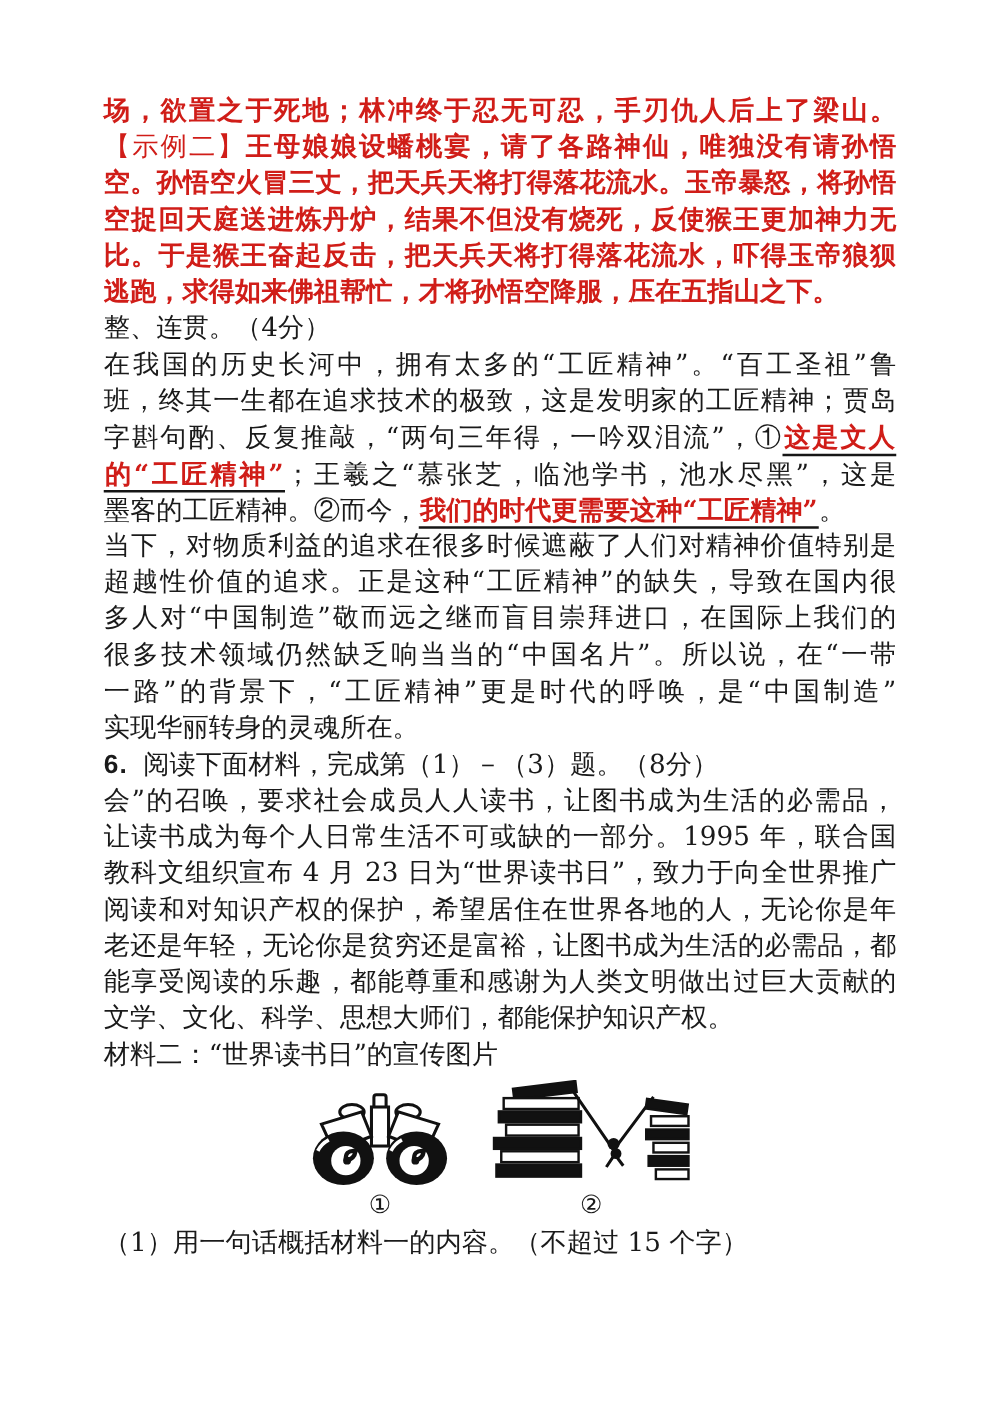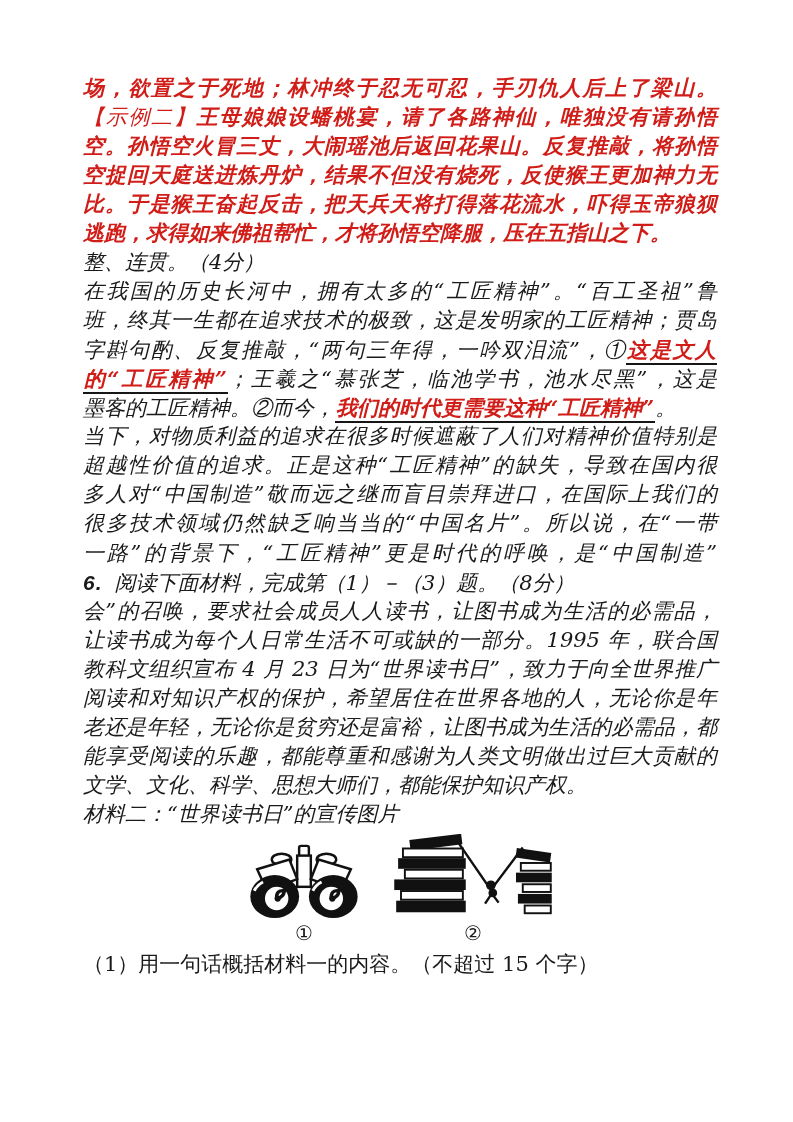--- a/index.html
+++ b/index.html
@@ -4,21 +4,21 @@
 <style>
   :root { --red:#d01d18; --ink:#1a1a1a; }
   html,body { margin:0; padding:0; }
   body {
     width:793px; height:1122px; background:#ffffff;
     font-family:"DejaVu Serif","Liberation Serif",serif;
     color:var(--ink);
   }
   .page { position:relative; width:793px; height:1122px; overflow:hidden; background:#fff; }
   .content { position:absolute; top:73px; left:83px; width:634px; font-size:21px; }
-  .ln { height:29.1px; line-height:29.1px; white-space:normal; overflow:visible;font-style:italic; }
+  .ln { height:29.1px; line-height:29.1px; white-space:normal; overflow:visible; }
   .full { text-align:justify; text-align-last:justify; }
   .red { color:var(--red); font-weight:bold; }
   .red-reg { color:var(--red); font-weight:normal; }
   .ul { border-bottom:2px solid #161616; padding:0 1px 1px 1px;text-align:right; }
   .num {
     font-family:"Liberation Sans","DejaVu Sans",sans-serif;
     font-weight:bold; margin-right:12px; letter-spacing:1px;
   }
   .figures { margin-top:5px; margin-left:162px; display:flex; align-items:flex-end; gap:30px; }
   .figure { display:flex; flex-direction:column; align-items:center; }
@@ -27,36 +27,37 @@
   .q1-line { margin-top:4px; height:30px; line-height:30px; }
 </style>
 </head>
 <body>
 
 <div class="page">
   <div class="content">
 
     <div class="ln full red">场，欲置之于死地；林冲终于忍无可忍，手刃仇人后上了梁山。</div>
     <div class="ln full"><span class="red-reg">【示例二】</span><span class="red">王母娘娘设蟠桃宴，请了各路神仙，唯独没有请孙悟</span></div>
-    <div class="ln full red">空。孙悟空火冒三丈，大闹瑶池后返回花果山。反复推敲，将孙悟</div>
+    <div class="ln full red">空。孙悟空火冒三丈，把天兵天将打得落花流水。玉帝暴怒，将孙悟</div>
     <div class="ln full red">空捉回天庭送进炼丹炉，结果不但没有烧死，反使猴王更加神力无</div>
     <div class="ln full red">比。于是猴王奋起反击，把天兵天将打得落花流水，吓得玉帝狼狈</div>
     <div class="ln red">逃跑，求得如来佛祖帮忙，才将孙悟空降服，压在五指山之下。</div>
 
     <div class="ln">整、连贯。（4分）</div>
     <div class="ln full">在我国的历史长河中，拥有太多的“工匠精神”。“百工圣祖”鲁</div>
     <div class="ln full">班，终其一生都在追求技术的极致，这是发明家的工匠精神；贾岛</div>
     <div class="ln full"><span>字斟句酌、反复推敲，“两句三年得，一吟双泪流”，①</span><span class="red ul">这是文人</span></div>
     <div class="ln full"><span class="red ul">的“工匠精神”</span><span>；王羲之“慕张芝，临池学书，池水尽黑”，这是</span></div>
     <div class="ln"><span>墨客的工匠精神。②而今，</span><span class="red ul">我们的时代更需要这种“工匠精神”</span><span>。</span></div>
     <div class="ln full">当下，对物质利益的追求在很多时候遮蔽了人们对精神价值特别是</div>
     <div class="ln full">超越性价值的追求。正是这种“工匠精神”的缺失，导致在国内很</div>
     <div class="ln full">多人对“中国制造”敬而远之继而盲目崇拜进口，在国际上我们的</div>
     <div class="ln full">很多技术领域仍然缺乏响当当的“中国名片”。所以说，在“一带</div>
     <div class="ln full">一路”的背景下，“工匠精神”更是时代的呼唤，是“中国制造”</div>
+    <div class="ln">实现华丽转身的灵魂所在。</div>
 
     <div class="ln"><span class="num">6.</span><span>阅读下面材料，完成第（1）－（3）题。（8分）</span></div>
     <div class="ln full">会”的召唤，要求社会成员人人读书，让图书成为生活的必需品，</div>
     <div class="ln full">让读书成为每个人日常生活不可或缺的一部分。1995 年，联合国</div>
     <div class="ln full">教科文组织宣布 4 月 23 日为“世界读书日”，致力于向全世界推广</div>
     <div class="ln full">阅读和对知识产权的保护，希望居住在世界各地的人，无论你是年</div>
     <div class="ln full">老还是年轻，无论你是贫穷还是富裕，让图书成为生活的必需品，都</div>
     <div class="ln full">能享受阅读的乐趣，都能尊重和感谢为人类文明做出过巨大贡献的</div>
     <div class="ln">文学、文化、科学、思想大师们，都能保护知识产权。</div>
     <div class="ln">材料二：“世界读书日”的宣传图片</div>

